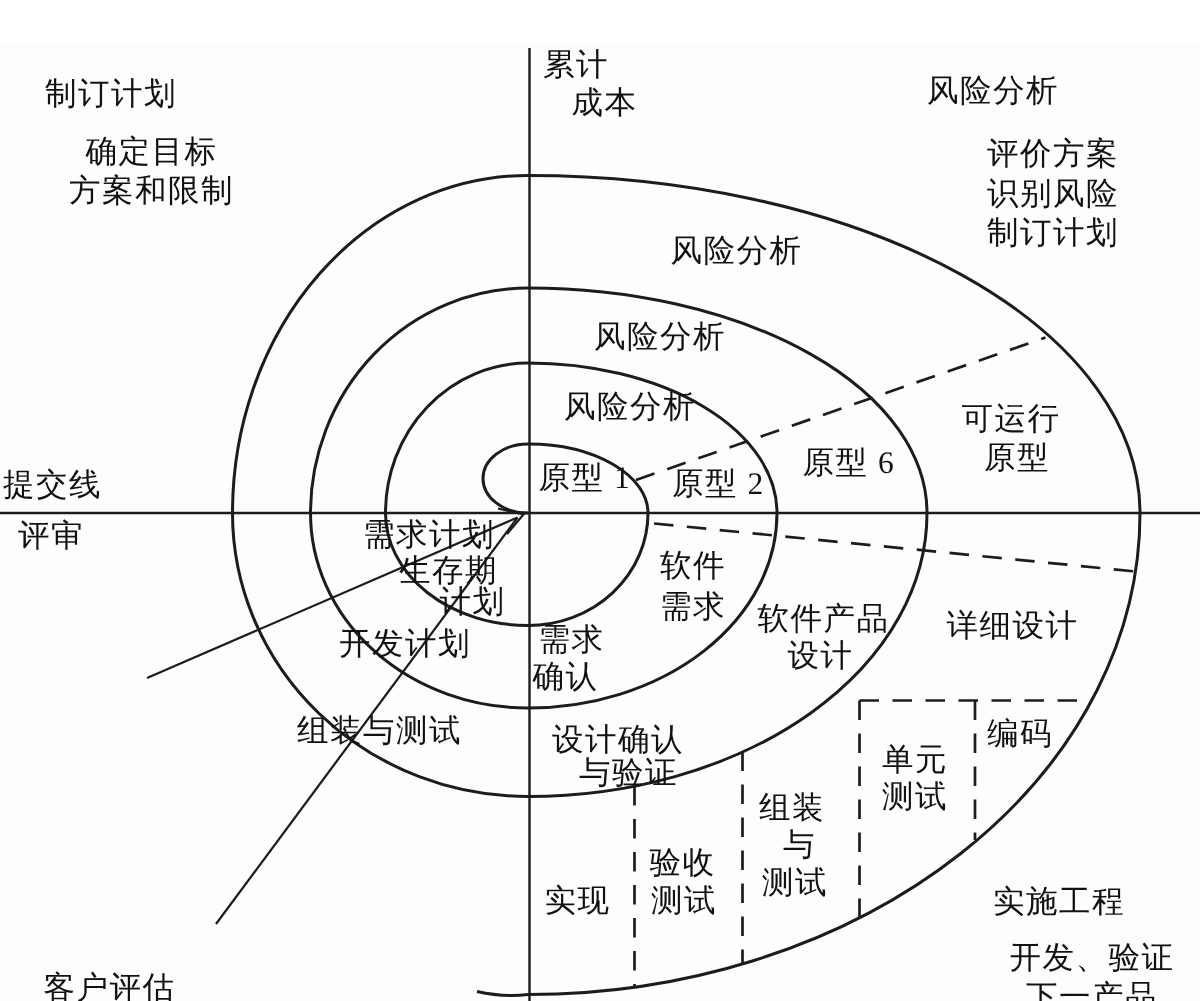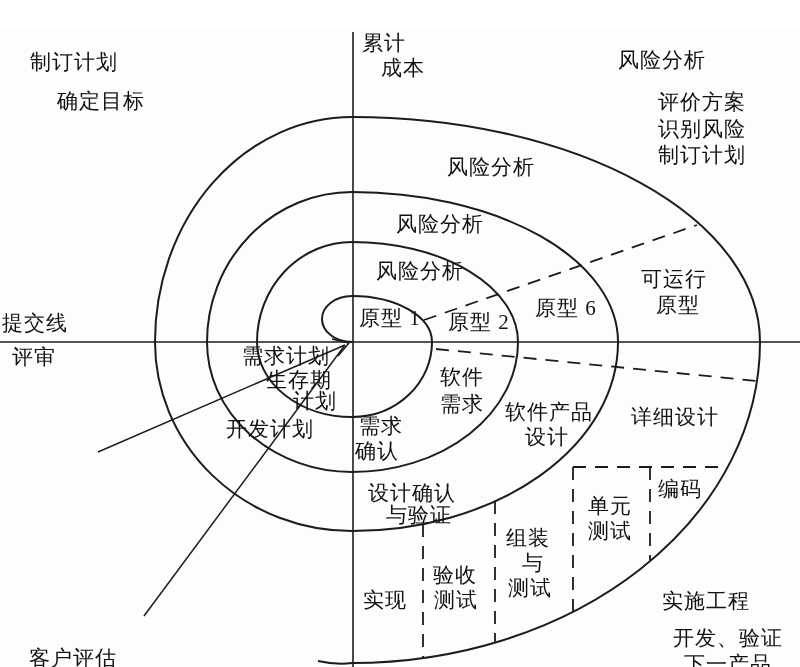--- a/index.html
+++ b/index.html
@@ -61,20 +61,21 @@
       </g>
 
       <path d="M 98 423 L 345 316" stroke-width="1.5"></path>
       <path d="M 144 587 L 345 316" stroke-width="1.5"></path>
       <path d="M 332 310 L 349 314 L 338 327" stroke-width="1.5"></path>
     </g>
   </svg>
 
   <div class="lbl" style="left:30px;top:23px">制订计划</div>
   <div class="lbl" style="left:57px;top:62px">确定目标</div>
+  <div class="lbl" style="left:46px;top:88px">方案和限制</div>
   <div class="lbl" style="left:618px;top:21px">风险分析</div>
   <div class="lbl" style="left:658px;top:63px">评价方案</div>
   <div class="lbl" style="left:658px;top:90px">识别风险</div>
   <div class="lbl" style="left:658px;top:116px">制订计划</div>
   <div class="lbl" style="left:662px;top:562px">实施工程</div>
   <div class="lbl" style="left:673px;top:599px">开发、验证</div>
   <div class="lbl" style="left:684px;top:625px">下一产品</div>
   <div class="lbl" style="left:29px;top:619px">客户评估</div>
 
   <div class="lbl" style="left:362px;top:4px">累计</div>
@@ -89,20 +90,21 @@
   <div class="lbl" style="left:359px;top:279px">原型 1</div>
   <div class="lbl" style="left:448px;top:283px">原型 2</div>
   <div class="lbl" style="left:535px;top:269px">原型 6</div>
   <div class="lbl" style="left:641px;top:240px">可运行</div>
   <div class="lbl" style="left:656px;top:266px">原型</div>
 
   <div class="lbl" style="left:242px;top:317px">需求计划</div>
   <div class="lbl" style="left:266px;top:341px">生存期</div>
   <div class="lbl" style="left:293px;top:362px">计划</div>
   <div class="lbl" style="left:226px;top:390px">开发计划</div>
+  <div class="lbl" style="left:198px;top:448px">组装与测试</div>
 
   <div class="lbl" style="left:359px;top:387px">需求</div>
   <div class="lbl" style="left:355px;top:412px">确认</div>
   <div class="lbl" style="left:440px;top:338px">软件</div>
   <div class="lbl" style="left:440px;top:365px">需求</div>
   <div class="lbl" style="left:505px;top:373px">软件产品</div>
   <div class="lbl" style="left:525px;top:398px">设计</div>
   <div class="lbl" style="left:368px;top:454px">设计确认</div>
   <div class="lbl" style="left:386px;top:476px">与验证</div>
   <div class="lbl" style="left:631px;top:378px">详细设计</div>

